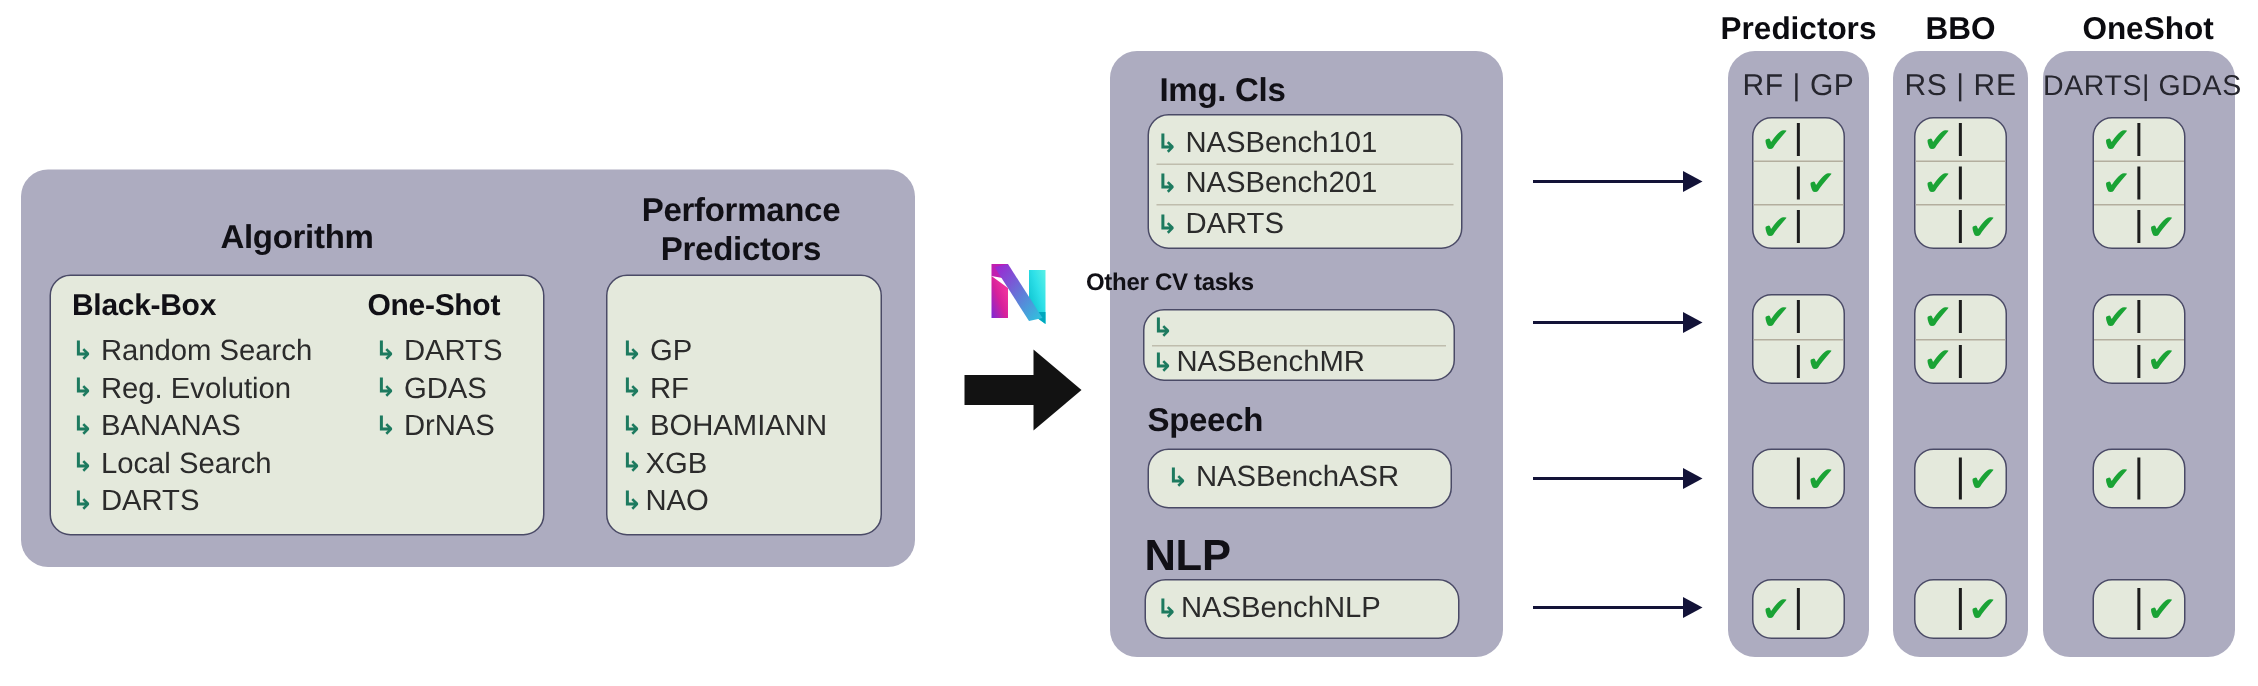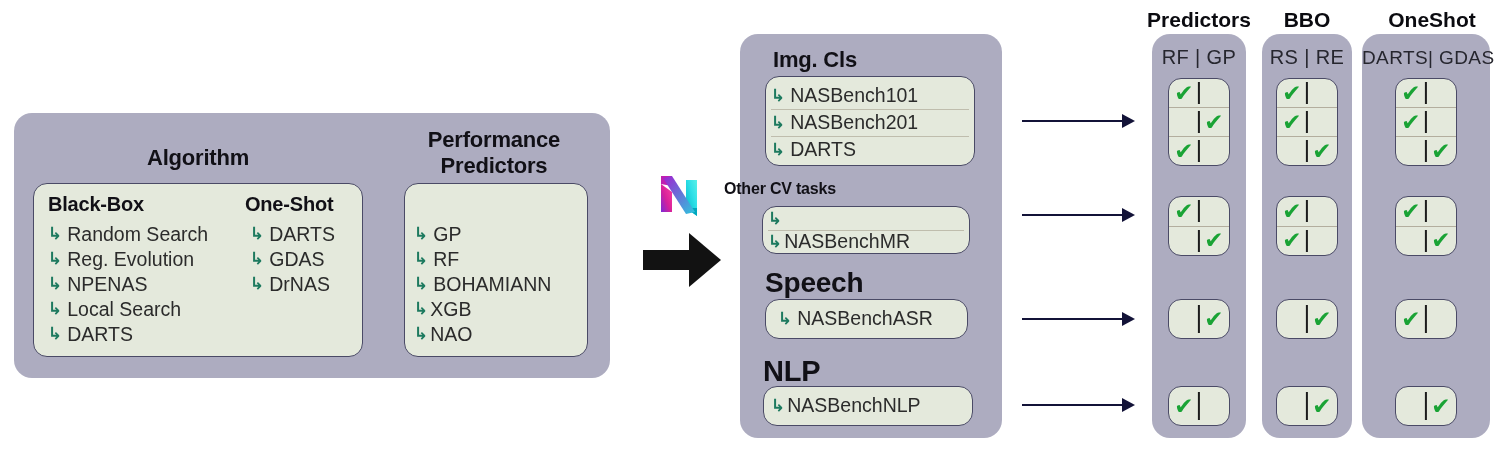--- a/index.html
+++ b/index.html
@@ -137,21 +137,21 @@
     <div class="li" style="height:25px;">
       <span class="ar">↳</span>
       <span>Random Search</span>
     </div>
     <div class="li" style="height:25px;">
       <span class="ar">↳</span>
       <span>Reg. Evolution</span>
     </div>
     <div class="li" style="height:25px;">
       <span class="ar">↳</span>
-      <span>NPENAS</span>
+      <span>BANANAS</span>
     </div>
     <div class="li" style="height:25px;">
       <span class="ar">↳</span>
       <span>Local Search</span>
     </div>
     <div class="li" style="height:25px;">
       <span class="ar">↳</span>
       <span>DARTS</span>
     </div>
   </div>
@@ -257,21 +257,21 @@
     <div class="li li-tight" style="height:22px;">
       <span class="ar">↳</span>
     </div>
     <div class="divline"></div>
     <div class="li li-tight" style="height:22px;">
       <span class="ar">↳</span>
       <span>NASBenchMR</span>
     </div>
   </div>
 
-  <div class="abs grp-head" style="left:765px; top:267px; font-size:28px;">Speech</div>
+  <div class="abs grp-head" style="left:765px; top:267px; font-size:22px;">Speech</div>
   <div class="abs card" style="left:765px; top:299px; width:203px; height:40px;"></div>
   <div class="abs" style="left:778px; top:299px; width:190px;">
     <div class="li" style="height:40px;">
       <span class="ar">↳</span>
       <span>NASBenchASR</span>
     </div>
   </div>
 
   <div class="abs grp-head" style="left:763px; top:355px; font-size:29px;">NLP</div>
   <div class="abs card" style="left:763px; top:386px; width:210px; height:40px;"></div>

